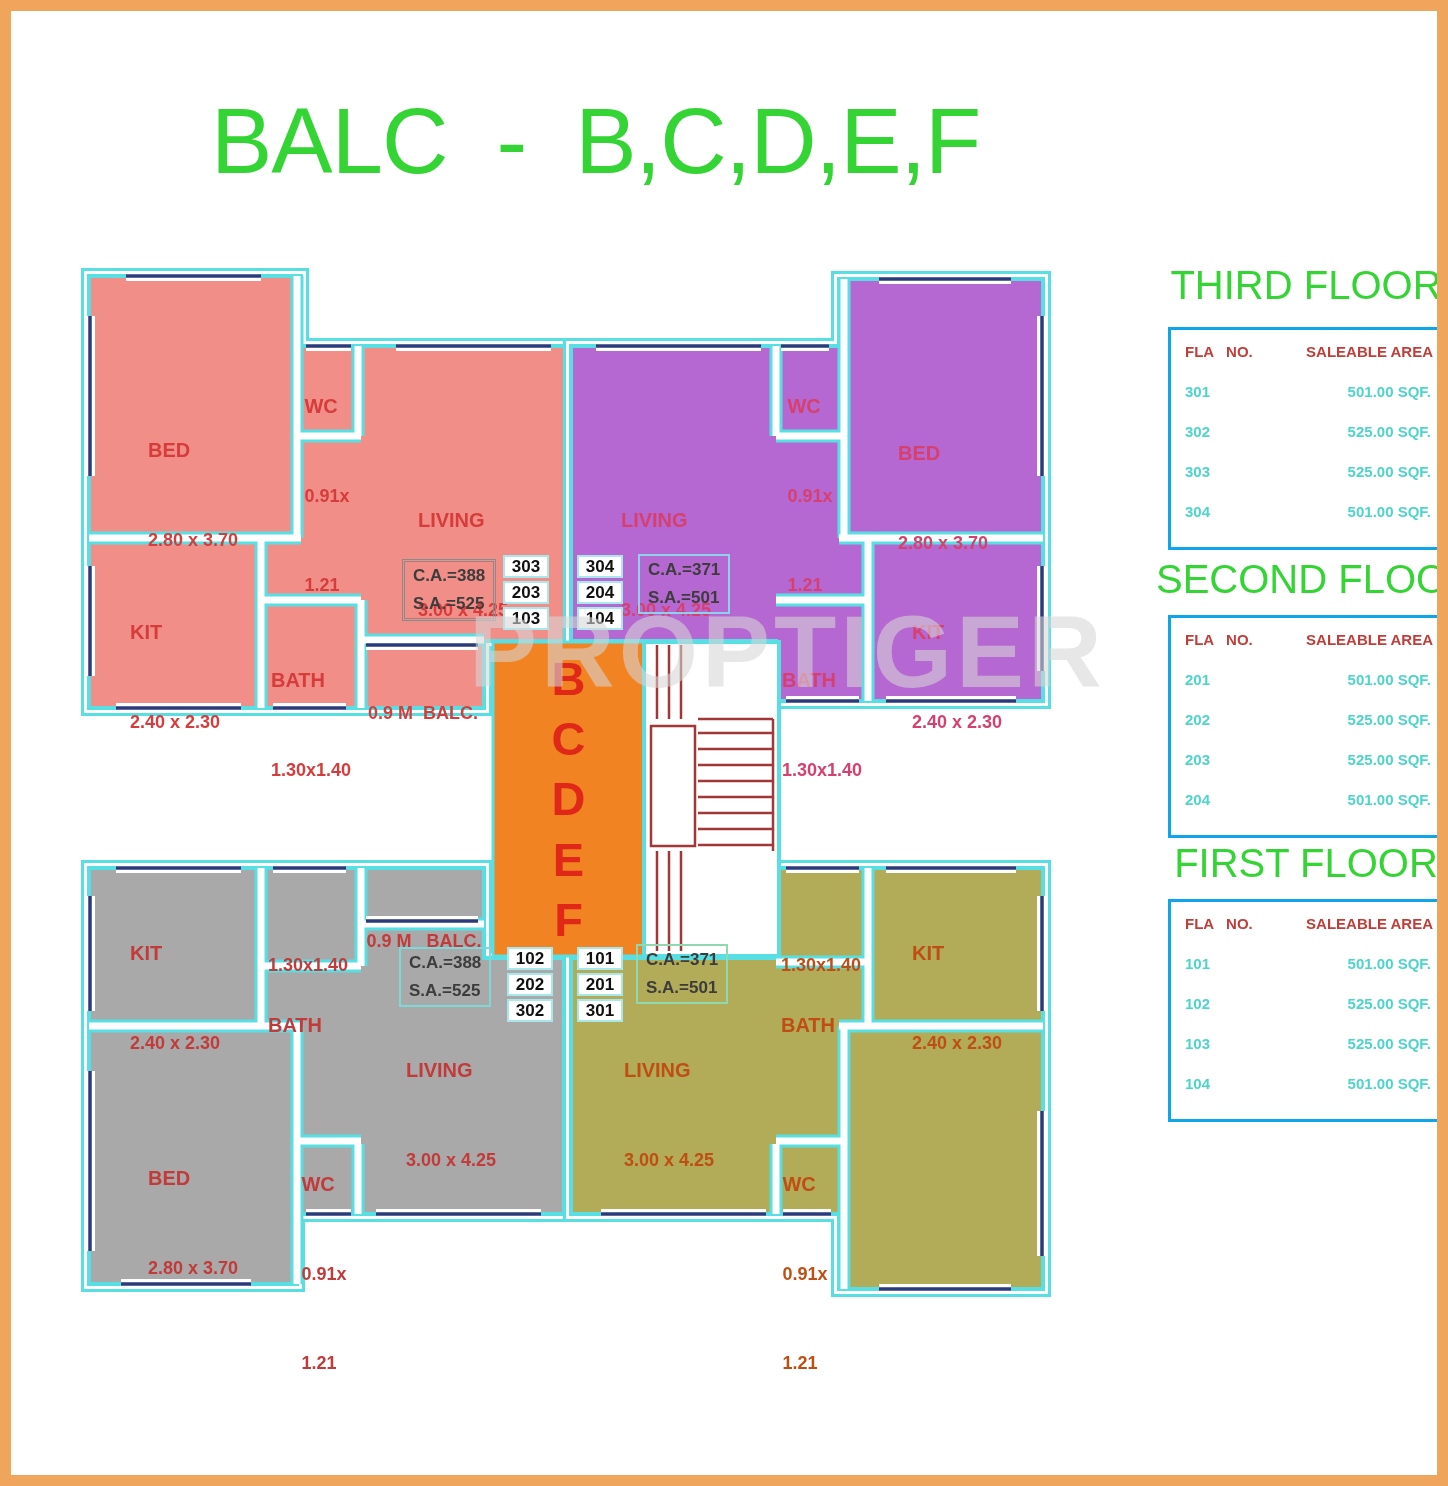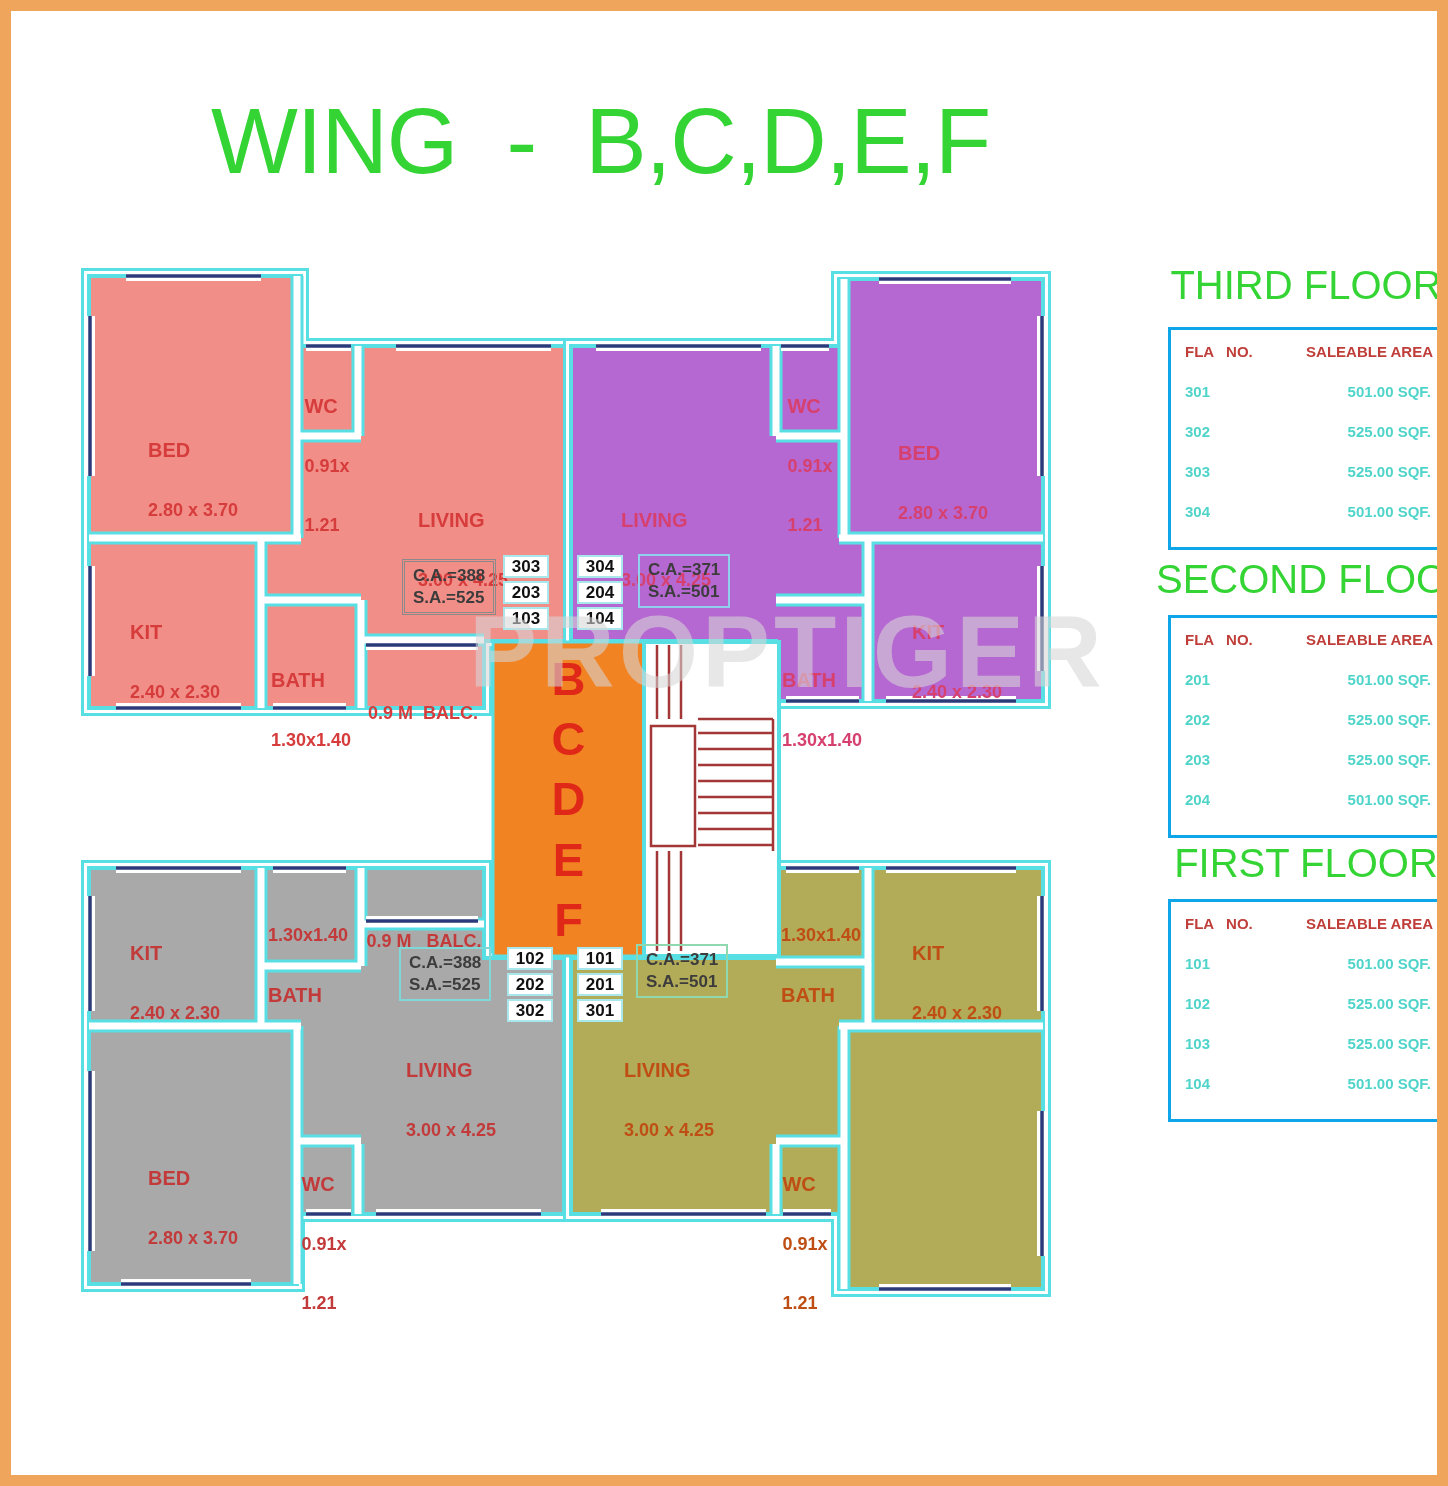--- a/index.html
+++ b/index.html
@@ -20,38 +20,38 @@
   
   #plan-svg { position:absolute; left:0; top:0; z-index:1; }
 
   
   .room-label {
     position:absolute; z-index:3; transform:translateX(-50%);
     text-align:left; font-weight:bold; line-height:1.18;
     white-space:pre;
   }
   .rl-name { font-size:20px; }
-  .rl-dims { font-size:18px; }
+  .rl-dims { font-size:18px;margin-top:30px; }
   .u-tl { color:#d63c3c; }
   .u-tr { color:#d6406e; }
   .u-bl { color:#c33a3a; }
   .u-br { color:#bf4e14; }
   .balc-label { font-size:18px; font-weight:bold;margin-top:42px; }
 
   
   .flat-stack { position:absolute; z-index:3; display:flex; flex-direction:column; gap:3px; }
   .flat-box {
     width:46px; height:23px; background:#ffffff; border:2px solid #a8e8ec;
     color:#101010; font-weight:bold; font-size:17px; line-height:19px; text-align:center;
   }
 
   
   .ca-box {
     position:absolute; z-index:3; display:flex; flex-direction:column;
-    justify-content:center; gap:2px; padding:4px 8px;
+    justify-content:center; gap:8px; padding:4px 8px;
     font-weight:bold; font-size:17px; color:#3c3c3c; white-space:pre;
   }
   .ca-tl { border:3px double #8a8a8a; }
   .ca-tr { border:2px solid #8fd0ea; }
   .ca-bl { border:2px solid #7fd8d8; }
   .ca-br { border:2px solid #8fd8b0; }
 
   
   #core-letters {
     position:absolute; left:482px; top:631px; width:151px; height:314px;
@@ -92,21 +92,21 @@
     display:inline-block; font-family:"Liberation Serif", serif;
     font-size:31px; font-weight:bold; color:#1a1a1a; letter-spacing:1px;
     border-bottom:3px solid #2a2a2a; padding:0 10px 6px 10px;
   }
 </style>
 </head>
 <body>
 
 <div id="stage">
 
-  <div id="main-title">WING  -  B,C,D,E,F</div>
+  <div id="main-title">BALC  -  B,C,D,E,F</div>
 
   <svg id="plan-svg" width="1448" height="1486" viewBox="0 0 1448 1486">
     <defs>
       <path id="p-tl" d="M78,265 L290,265 L290,335 L556,335 L556,630 L473,630 L473,697 L78,697 Z"></path>
       <path id="p-tr" d="M560,335 L828,335 L828,268 L1032,268 L1032,690 L765,690 L765,630 L560,630 Z"></path>
       <path id="p-bl" d="M78,857 L473,857 L473,947 L553,947 L553,1203 L286,1203 L286,1273 L78,1273 Z"></path>
       <path id="p-br" d="M560,947 L765,947 L765,857 L1032,857 L1032,1278 L828,1278 L828,1203 L560,1203 Z"></path>
       <g id="iwalls">
         <line x1="286" y1="265" x2="286" y2="527"></line>
           <line x1="78" y1="527" x2="290" y2="527"></line>

